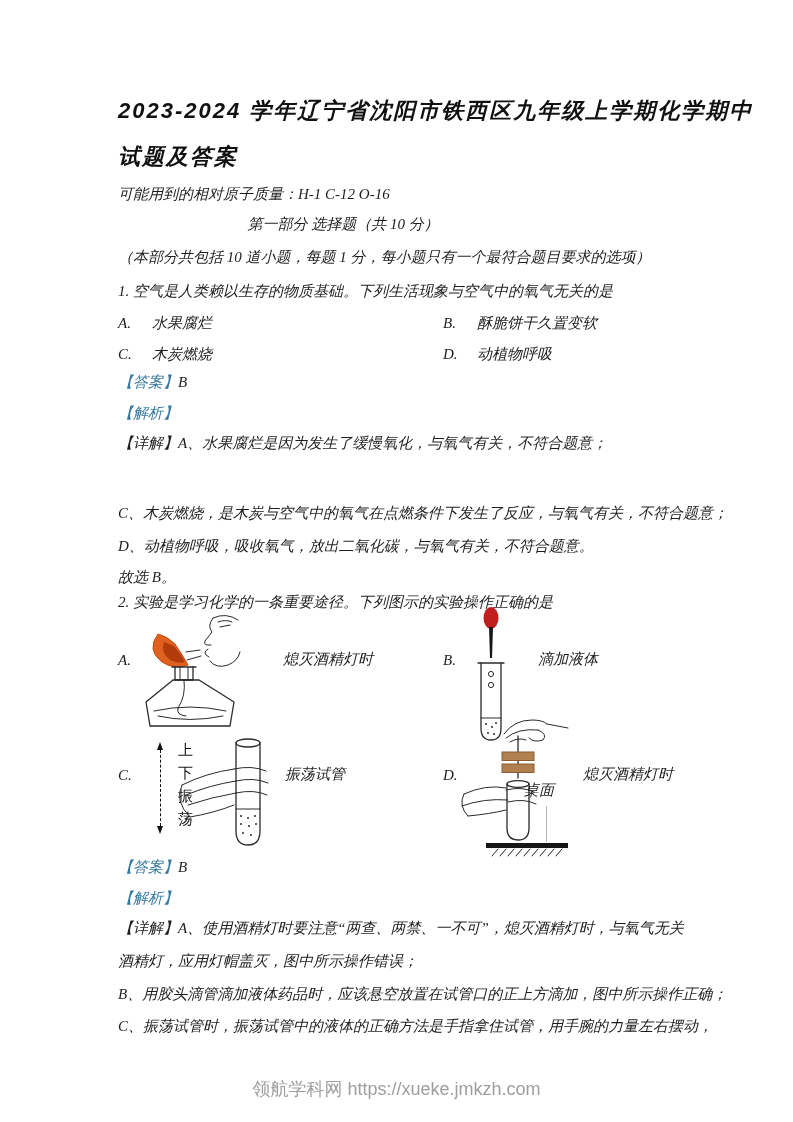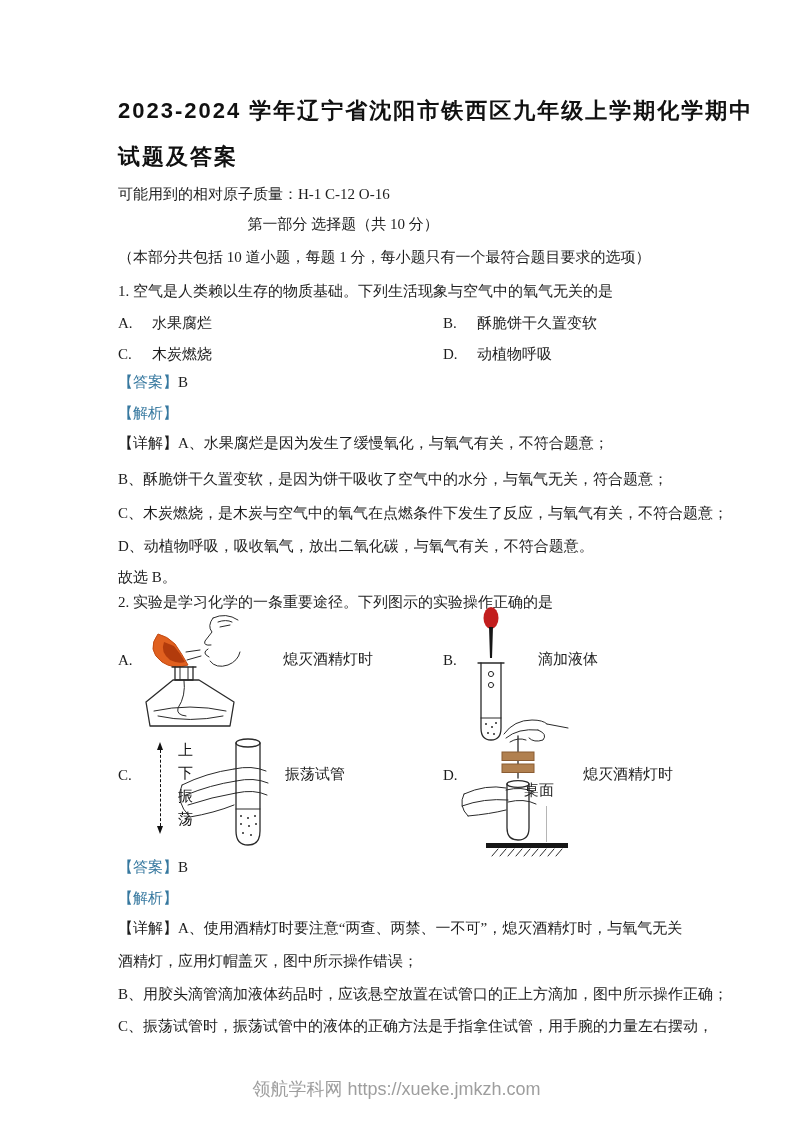--- a/index.html
+++ b/index.html
@@ -2,21 +2,21 @@
 <html><head>
 <meta charset="utf-8">
 <style>
   * { margin:0; padding:0; box-sizing:border-box; }
   html,body { background:#ffffff; }
   .page {
     position:relative; width:793px; height:1122px; background:#ffffff;
     font-family:"Liberation Serif","DejaVu Serif",serif;
     color:#1d1d1d; overflow:hidden; margin:0 auto;
   }
-  .abs { position:absolute; white-space:nowrap; }
+  .abs { position:absolute; white-space:nowrap;font-style:italic; }
   .body-text { font-size:15px; line-height:20px; }
   .title {
     font-family:"Liberation Sans","DejaVu Sans",sans-serif;
     font-size:22px; font-weight:700; letter-spacing:2px; color:#111;
   }
   .center { left:0; width:686px; text-align:center; }
   .blue { color:#36789f; }
   .opt-label { display:inline-block; min-width:34px; }
   .diagram { position:absolute; }
   .cap { font-size:15px; }
@@ -65,21 +65,20 @@
   <div class="abs body-text" style="left:443px; top:344px;">
     <span class="opt-label">D.</span><span>动植物呼吸</span>
   </div>
 
   <div class="abs body-text" style="left:118px; top:372px;">
     <span class="blue">【答案】</span><span>B</span>
   </div>
   <div class="abs body-text blue" style="left:118px; top:403px;">【解析】</div>
 
   <div class="abs body-text" style="left:118px; top:433px;">【详解】A、水果腐烂是因为发生了缓慢氧化，与氧气有关，不符合题意；</div>
-  <div class="abs body-text" style="left:118px; top:469px;">B、酥脆饼干久置变软，是因为饼干吸收了空气中的水分，与氧气无关，符合题意；</div>
   <div class="abs body-text" style="left:118px; top:503px;text-align:center;">C、木炭燃烧，是木炭与空气中的氧气在点燃条件下发生了反应，与氧气有关，不符合题意；</div>
   <div class="abs body-text" style="left:118px; top:536px;">D、动植物呼吸，吸收氧气，放出二氧化碳，与氧气有关，不符合题意。</div>
   <div class="abs body-text" style="left:118px; top:567px;">故选 B。</div>
 
   <div class="abs body-text" style="left:118px; top:592px;">2. 实验是学习化学的一条重要途径。下列图示的实验操作正确的是</div>
 
   <div class="abs body-text" style="left:118px; top:650px;">A.</div>
   <div class="diagram" style="left:128px; top:612px;">
     <svg width="140" height="128" viewBox="0 0 140 128">
 

